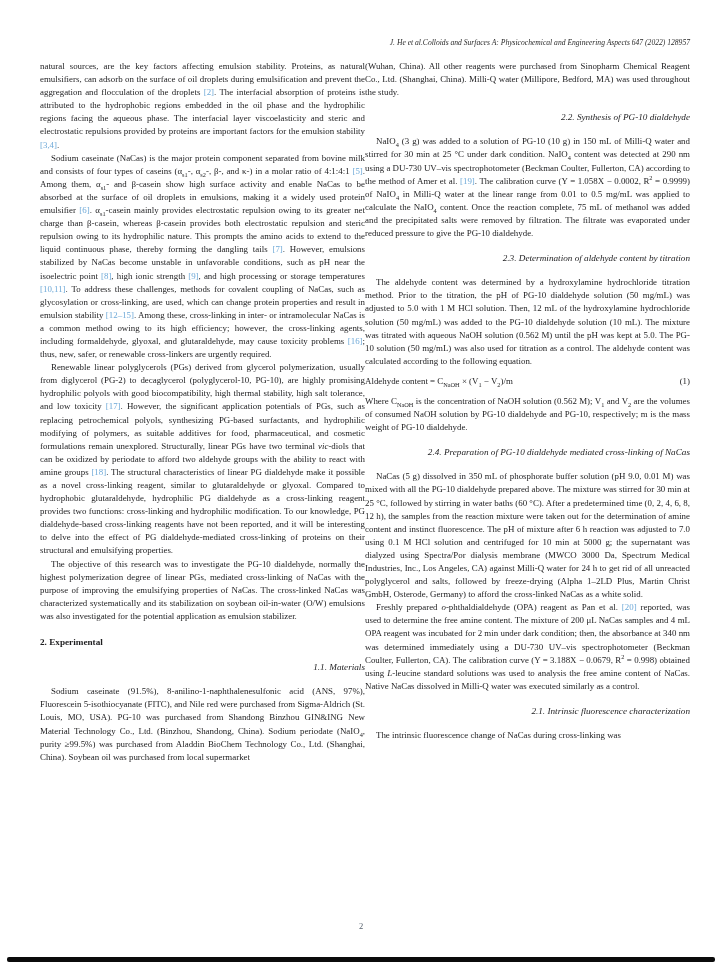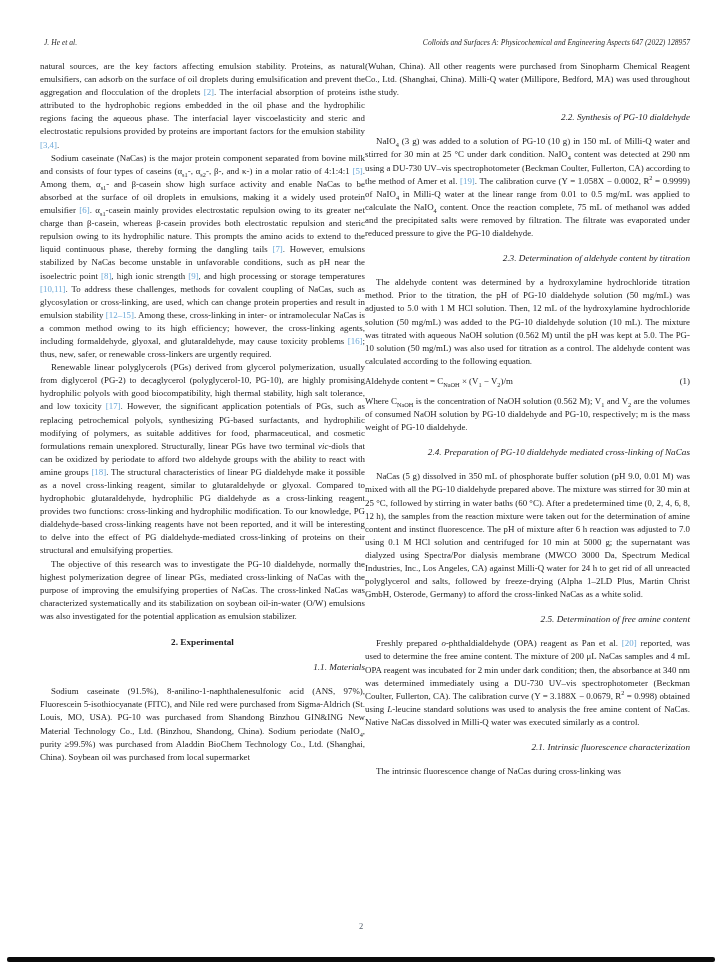--- a/index.html
+++ b/index.html
@@ -9,23 +9,23 @@
     width: 722px;
     height: 962px;
     margin: 0 auto;
     background: #ffffff;
     font-family: "Liberation Serif", "DejaVu Serif", serif;
     color: var(--text, #1d1d1f);
     overflow: hidden;
   }
   .running-head {
     position: absolute;
-    top: 38px; left: 44px; right: 32px;
+    top: 38px; left: 56px; right: 32px;
     display: flex;
-    justify-content: space-between;
+    justify-content: flex-end;
     font-size: 7.6px;
     font-style: italic;
     color: #2b2b2b;
   }
   .cols {
     position: absolute;
     top: 60px; left: 40px; right: 32px;
     display: flex;
   }
   .col {
@@ -34,21 +34,21 @@
     line-height: 13.1px;
     text-align: justify;
   }
   .col p { text-indent: 11px; }
   .col p.noindent { text-indent: 0; }
   h2.sec {
     font-size: 9.2px;
     font-weight: bold;
     font-style: normal;
     margin: 13px 0 11px;
-    text-align: center;
+    text-align: left;
   }
   h3.subsec {
     font-size: 9.2px;
     font-weight: normal;
     font-style: italic;
     margin: 12px 0 11px;
     text-align: right;
   }
   .equation {
     display: flex;
@@ -101,21 +101,20 @@
       <p>NaIO<sub>4</sub> (3 g) was added to a solution of PG-10 (10 g) in 150 mL of Milli-Q water and stirred for 30 min at 25 °C under dark condition. NaIO<sub>4</sub> content was detected at 290 nm using a DU-730 UV–vis spectrophotometer (Beckman Coulter, Fullerton, CA) according to the method of Amer et al. <span class="cite">[19]</span>. The calibration curve (Y = 1.058X − 0.0002, R<sup>2</sup> = 0.9999) of NaIO<sub>4</sub> in Milli-Q water at the linear range from 0.01 to 0.5 mg/mL was applied to calculate the NaIO<sub>4</sub> content. Once the reaction complete, 75 mL of methanol was added and the precipitated salts were removed by filtration. The filtrate was evaporated under reduced pressure to give the PG-10 dialdehyde.</p>
       <h3 class="subsec">2.3. Determination of aldehyde content by titration</h3>
       <p>The aldehyde content was determined by a hydroxylamine hydrochloride titration method. Prior to the titration, the pH of PG-10 dialdehyde solution (50 mg/mL) was adjusted to 5.0 with 1 M HCl solution. Then, 12 mL of the hydroxylamine hydrochloride solution (50 mg/mL) was added to the PG-10 dialdehyde solution (10 mL). The mixture was titrated with aqueous NaOH solution (0.562 M) until the pH was kept at 5.0. The PG-10 solution (50 mg/mL) was also used for titration as a control. The aldehyde content was calculated according to the following equation.</p>
       <div class="equation">
         <span>Aldehyde content = C<sub>NaOH</sub> × (V<sub>1</sub> − V<sub>2</sub>)/m</span>
         <span>(1)</span>
       </div>
       <p class="noindent">Where C<sub>NaOH</sub> is the concentration of NaOH solution (0.562 M); V<sub>1</sub> and V<sub>2</sub> are the volumes of consumed NaOH solution by PG-10 dialdehyde and PG-10, respectively; m is the mass weight of PG-10 dialdehyde.</p>
       <h3 class="subsec">2.4. Preparation of PG-10 dialdehyde mediated cross-linking of NaCas</h3>
       <p>NaCas (5 g) dissolved in 350 mL of phosphorate buffer solution (pH 9.0, 0.01 M) was mixed with all the PG-10 dialdehyde prepared above. The mixture was stirred for 30 min at 25 °C, followed by stirring in water baths (60 °C). After a predetermined time (0, 2, 4, 6, 8, 12 h), the samples from the reaction mixture were taken out for the determination of amine content and instinct fluorescence. The pH of mixture after 6 h reaction was adjusted to 7.0 using 0.1 M HCl solution and centrifuged for 10 min at 5000 g; the supernatant was dialyzed using Spectra/Por dialysis membrane (MWCO 3000 Da, Spectrum Medical Industries, Inc., Los Angeles, CA) against Milli-Q water for 24 h to get rid of all unreacted polyglycerol and salts, followed by freeze-drying (Alpha 1–2LD Plus, Martin Christ GmbH, Osterode, Germany) to afford the cross-linked NaCas as a white solid.</p>
-      <h3 class="subsec">2.5. Determination of free amine content</h3>
       <p>Freshly prepared <i>o</i>-phthaldialdehyde (OPA) reagent as Pan et al. <span class="cite">[20]</span> reported, was used to determine the free amine content. The mixture of 200 μL NaCas samples and 4 mL OPA reagent was incubated for 2 min under dark condition; then, the absorbance at 340 nm was determined immediately using a DU-730 UV–vis spectrophotometer (Beckman Coulter, Fullerton, CA). The calibration curve (Y = 3.188X − 0.0679, R<sup>2</sup> = 0.998) obtained using <i>L</i>-leucine standard solutions was used to analysis the free amine content of NaCas. Native NaCas dissolved in Milli-Q water was executed similarly as a control.</p>
       <h3 class="subsec">2.1. Intrinsic fluorescence characterization</h3>
       <p>The intrinsic fluorescence change of NaCas during cross-linking was</p>
     </div>
 
   </div>
 
   <div class="footer">
     <span>2</span>
   </div>

